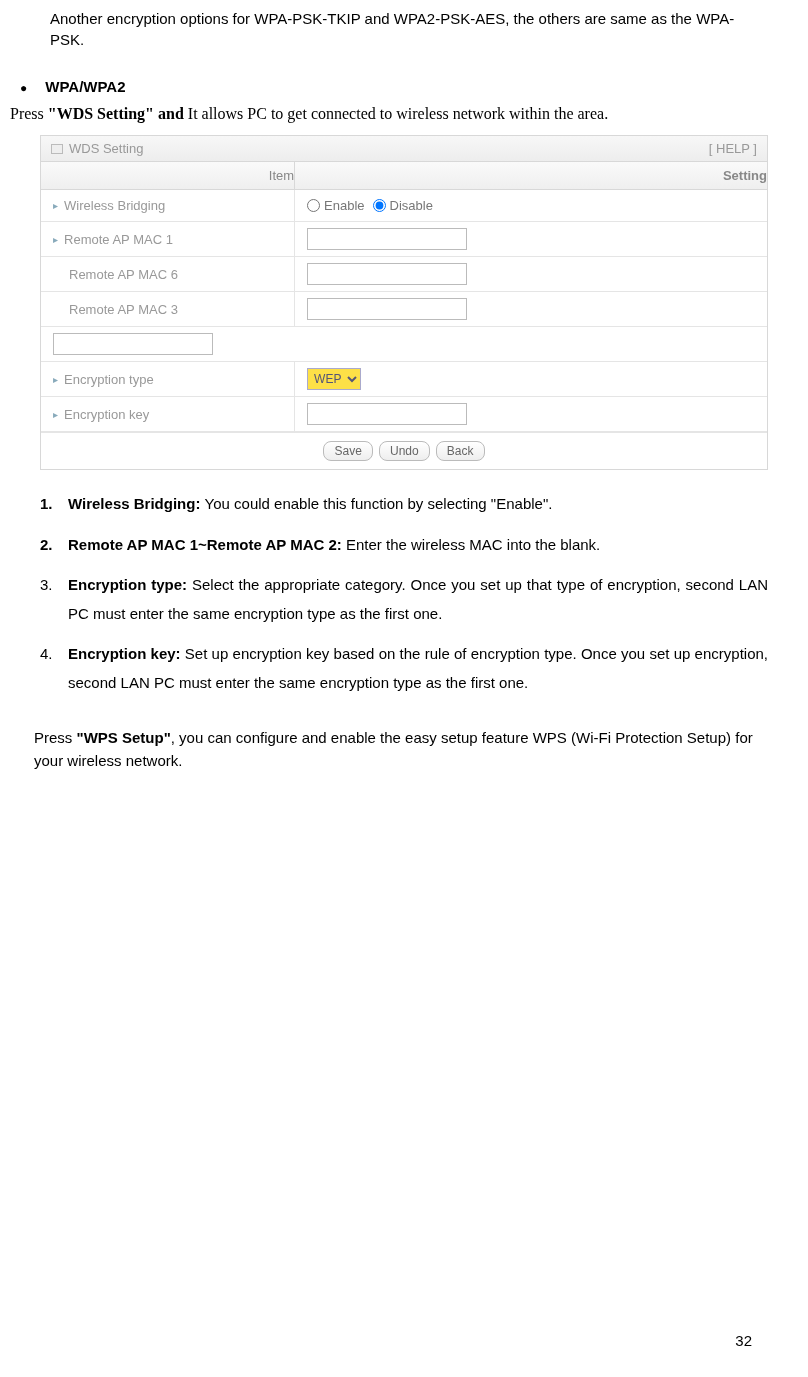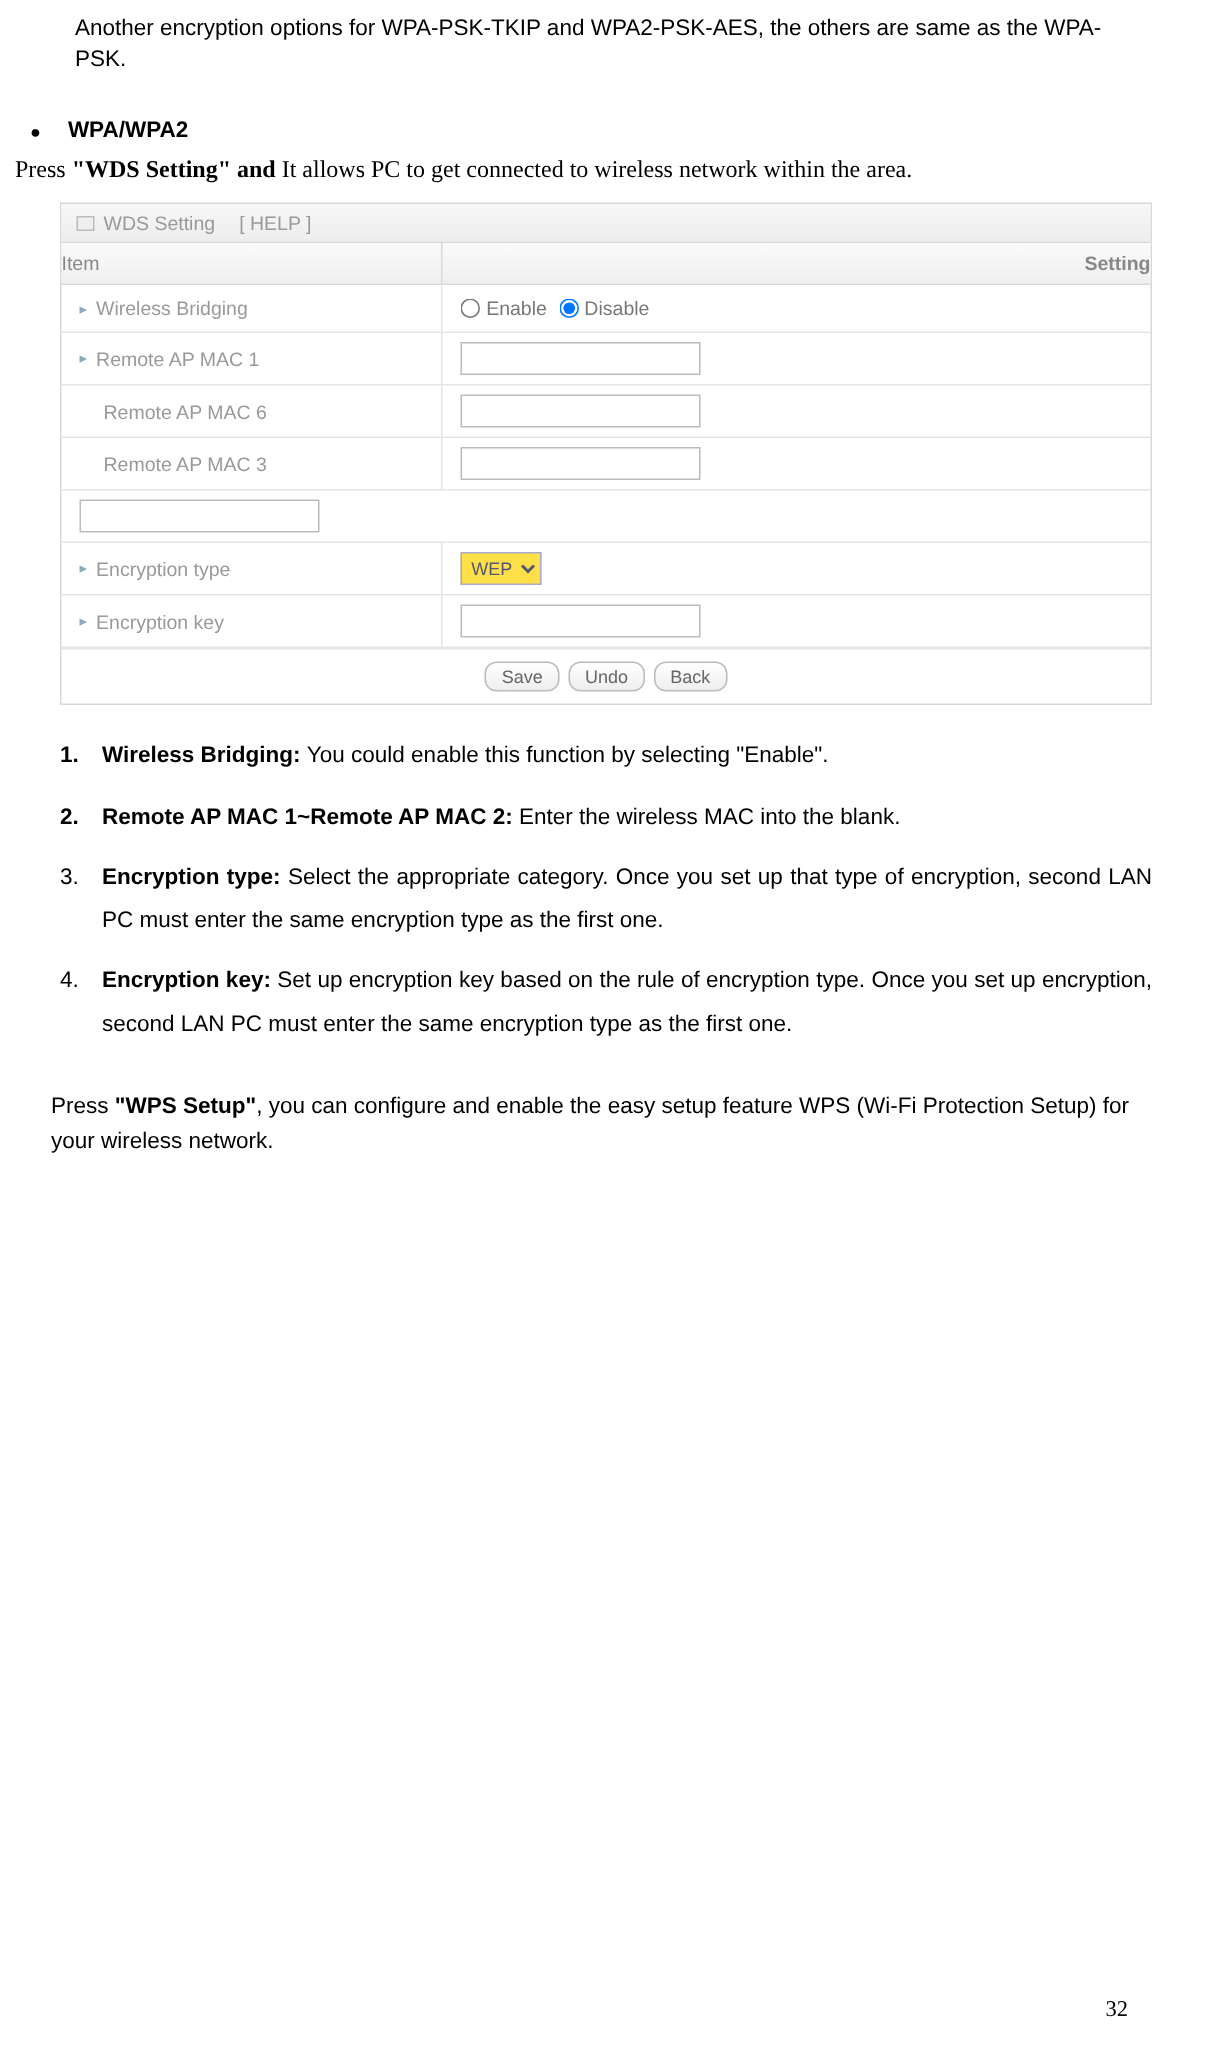--- a/index.html
+++ b/index.html
@@ -48,40 +48,40 @@
     
     .wds-wrap {
       margin: 0 20px 20px 20px;
       border: 1px solid #d8d8d8;
     }
     .wds-header {
       background: linear-gradient(#f7f7f7, #ededed);
       border-bottom: 1px solid #d8d8d8;
       padding: 5px 10px;
       display: flex;
+      justify-content: space-between;
       align-items: center;
       color: #999;
       font-size: 13px;
-      gap: 16px;
     }
     .wds-header-left { display: flex; align-items: center; gap: 6px; }
     .wds-folder {
       width: 12px; height: 10px; border: 1px solid #bbb;
       background: #eee; display: inline-block;
     }
     .wds-colhead {
       display: flex;
       background: linear-gradient(#fafafa, #efefef);
       border-bottom: 1px solid #d8d8d8;
       color: #888;
       font-size: 13px;
     }
     .wds-colhead .col-item {
       width: 35%;
-      text-align: left;
+      text-align: right;
       padding: 6px 0;
       border-right: 1px solid #d8d8d8;
     }
     .wds-colhead .col-setting {
       width: 65%;
       text-align: right;
       padding: 6px 0;
       font-weight: bold;
     }
     .wds-row {
@@ -158,21 +158,21 @@
     .num-body { flex: 1; }
     .bold { font-weight: bold; }
     .justify { text-align: justify; }
 
     .press2 {
       margin: 30px 20px 0 14px;
       line-height: 1.5;
     }
     .page-no {
       position: absolute;
-      font-family: Liberation Serif, serif;
+      font-family: Liberation Sans, sans-serif;
     }
     .page-container { position: relative; min-height: 1377px; }
     .page-no { bottom: 28px; right: 36px; }
   </style>
 </head>
 <body>
 <div class="page-container">
 
 <div class="content">
 

